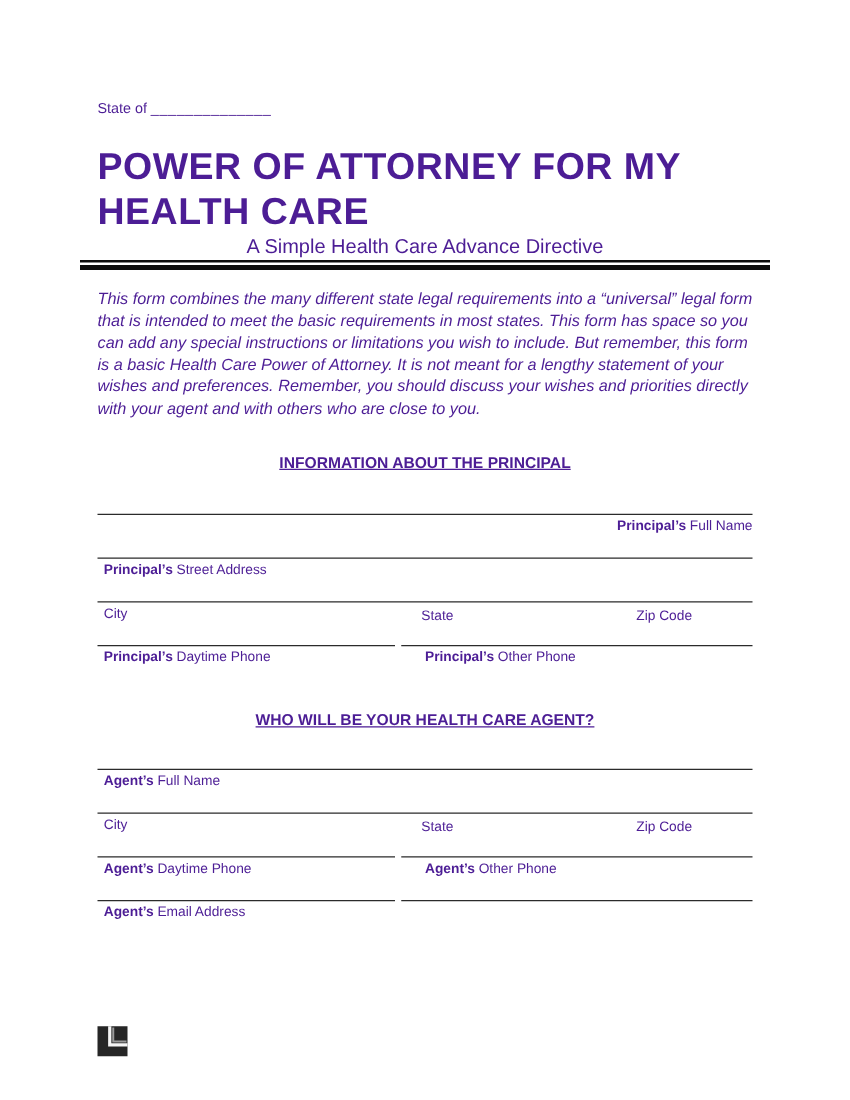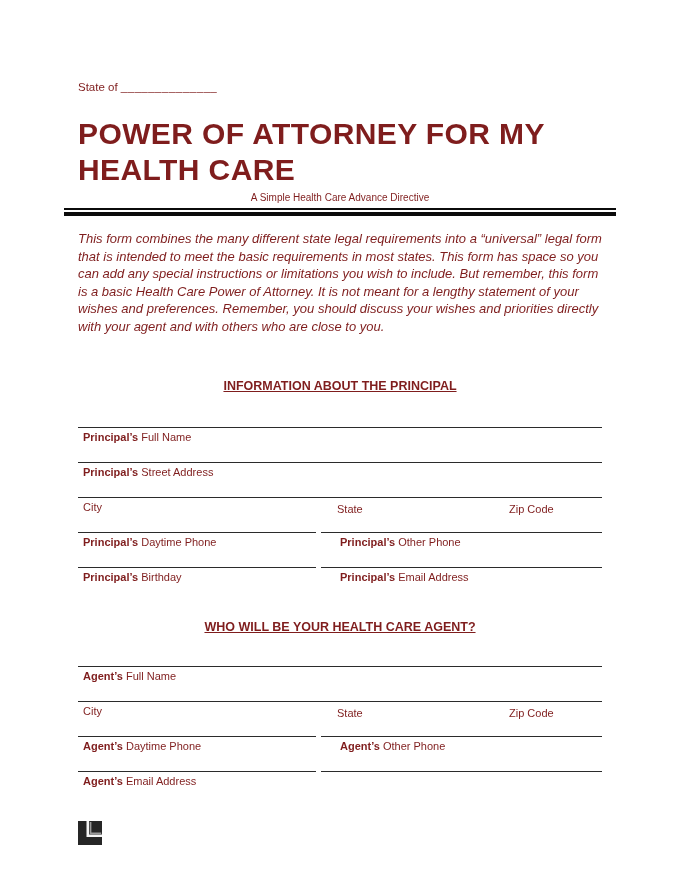--- a/index.html
+++ b/index.html
@@ -1,36 +1,36 @@
 <!DOCTYPE html>
 <html><head>
 <meta charset="utf-8">
 <style>
   html,body { margin:0; padding:0; background:#ffffff; }
   .page {
     position:relative;
     width:680px; height:880px;
     background:#ffffff;
-    color:#7f1d1d;
+    color:#4c1d95;
     font-family:"Liberation Sans","DejaVu Sans",sans-serif;
     overflow:hidden;
   }
   .content { margin-left:78px; width:524px; }
 
   .state-of { padding-top:80px; font-size:11.5px; line-height:14px; }
   .state-of .blank { margin-left:3px; letter-spacing:0.5px; }
 
   .title {
     margin-top:22px;
     font-weight:bold;
     font-size:30px;
     line-height:36px;
     letter-spacing:0.4px;
   }
-  .subtitle { margin-top:3px; text-align:center; font-size:10px; line-height:13px; }
+  .subtitle { margin-top:3px; text-align:center; font-size:16px; line-height:13px; }
 
   .rule {
     margin-top:4px; margin-left:-14px;
     width:552px; height:2px;
     border-top:2.5px solid #0b0b0b;
     border-bottom:4px solid #0b0b0b;
   }
 
   .intro {
     margin:14px 0 0 0;
@@ -39,21 +39,21 @@
     line-height:17.5px;
   }
 
   .sec-heading {
     text-align:center;
     font-weight:bold;
     font-size:12.5px;
     line-height:15px;
     text-decoration:underline;
   }
-  .sec-heading.h-principal { margin-top:44px; }
+  .sec-heading.h-principal { margin-top:28px; }
   .sec-heading.h-agent { margin-top:36px; }
 
   .frow {
     margin-top:18px;
     border-top:1.5px solid #2b2b2b;
     padding:3px 0 0 5px;
     font-size:11px;
     line-height:13px;
     position:relative;
     min-height:13px;
@@ -62,21 +62,21 @@
   .frow2 .cell {
     border-top:1.5px solid #2b2b2b;
     padding:3px 0 0 5px;
     font-size:11px;
     line-height:13px;
     min-height:13px;
   }
   .frow2 .c1 { width:233px; margin-right:5px; }
   .frow2 .c2 { flex:1; padding-left:19px; }
 
-  .first-p { margin-top:33px; }
+  .first-p { margin-top:33px;text-align:right; }
   .first-a { margin-top:31px; }
 
   .csz .s2 { position:absolute; left:259px; top:4.5px; }
   .csz .s3 { position:absolute; left:431px; top:4.5px; }
 
   .prefix { font-weight:bold; }
   .rest { margin-left:3px; }
 
   .logo { position:absolute; left:77px; top:820px; width:26px; height:26px; }
 </style>
@@ -119,28 +119,20 @@
 
     <div class="frow2">
       <div class="cell c1">
         <span class="prefix">Principal’s</span><span class="rest">Daytime Phone</span>
       </div>
       <div class="cell c2">
         <span class="prefix">Principal’s</span><span class="rest">Other Phone</span>
       </div>
     </div>
 
-    <div class="frow2">
-      <div class="cell c1">
-        <span class="prefix">Principal’s</span><span class="rest">Birthday</span>
-      </div>
-      <div class="cell c2">
-        <span class="prefix">Principal’s</span><span class="rest">Email Address</span>
-      </div>
-    </div>
 
     <div class="sec-heading h-agent">WHO WILL BE YOUR HEALTH CARE AGENT?</div>
 
     <div class="frow first-a">
       <span class="prefix">Agent’s</span><span class="rest">Full Name</span>
     </div>
 
 
     <div class="frow csz">
       <span>City</span>

